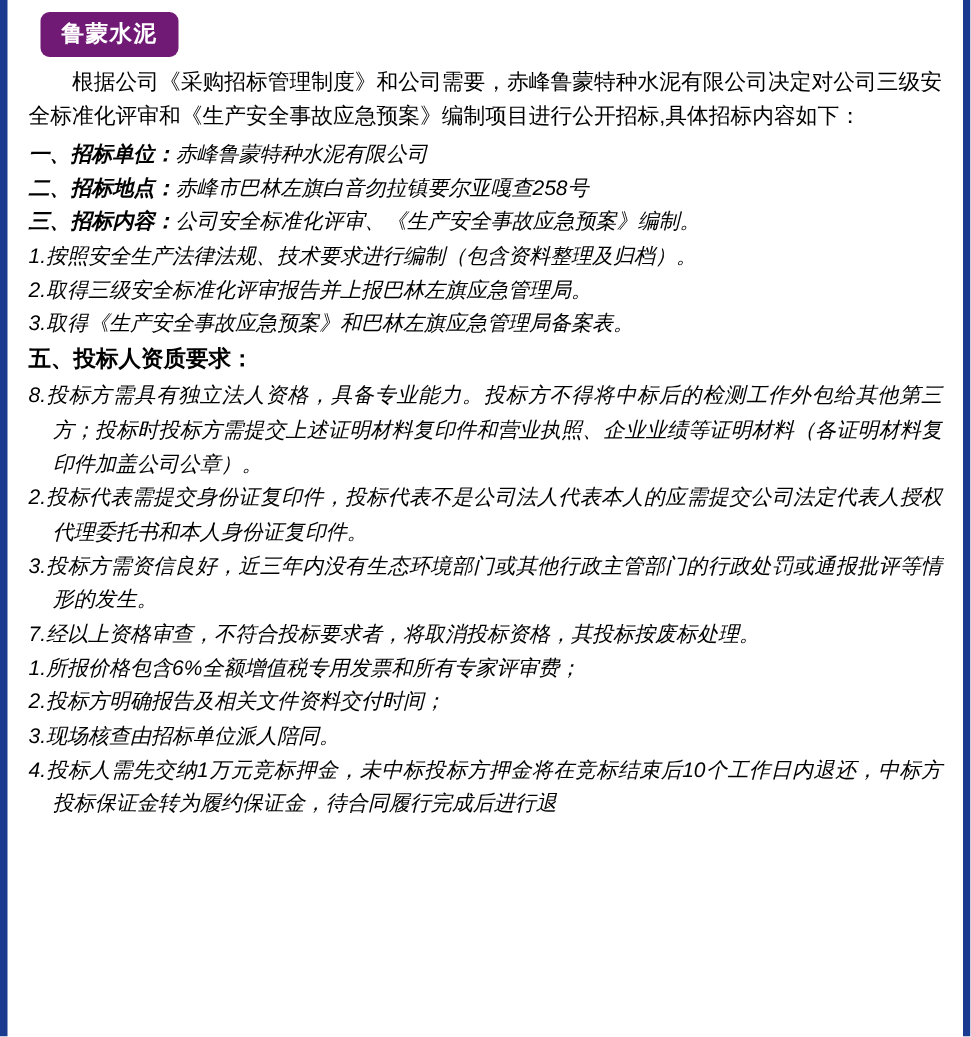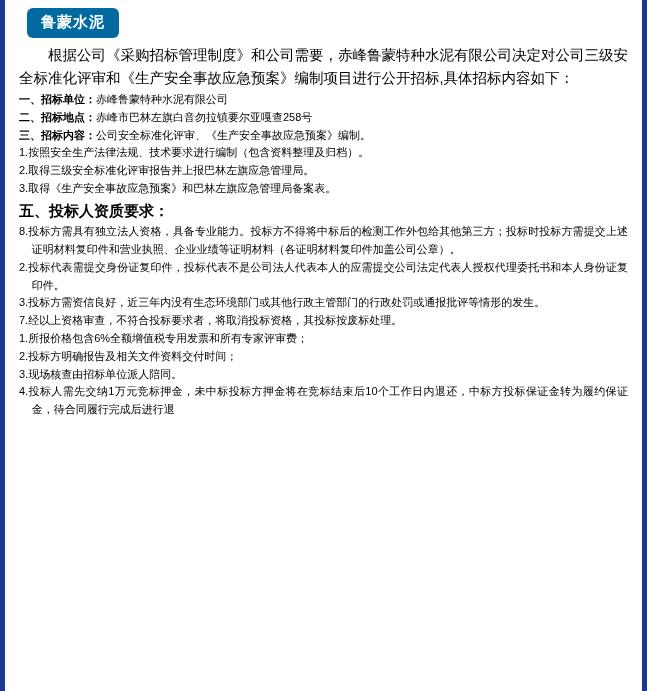--- a/index.html
+++ b/index.html
@@ -20,21 +20,21 @@
     height: 691px;
     box-sizing: border-box;
     border-left: 5px solid #1a3a8f;
     border-right: 5px solid #1a3a8f;
     background: #ffffff;
   }
   .header-tab {
     position: relative;
     margin: 8px 0 0 22px;
     display: inline-block;
-    background: #0369a1;
+    background: #701a75;
     color: #ffffff;
     font-size: 15px;
     font-weight: bold;
     letter-spacing: 1px;
     padding: 5px 14px 6px 14px;
     border-radius: 6px 6px 6px 6px;
   }
   .content {
     padding: 6px 14px 0 14px;
   }
@@ -48,21 +48,22 @@
   }
   .indent {
     text-indent: 2em;
   }
   .sec-head {
     font-weight: bold;
     font-size: 15px;
     margin-top: 1px;
   }
   .item {
-    font-size: 11px;
+    font-size: 14px;
+    font-style: italic;
   }
   .item-strong {
     font-weight: bold;
   }
   .hang2 {
     text-indent: 0;
     padding-left: 1.15em;
     text-indent: -1.15em;
   }
 </style>

